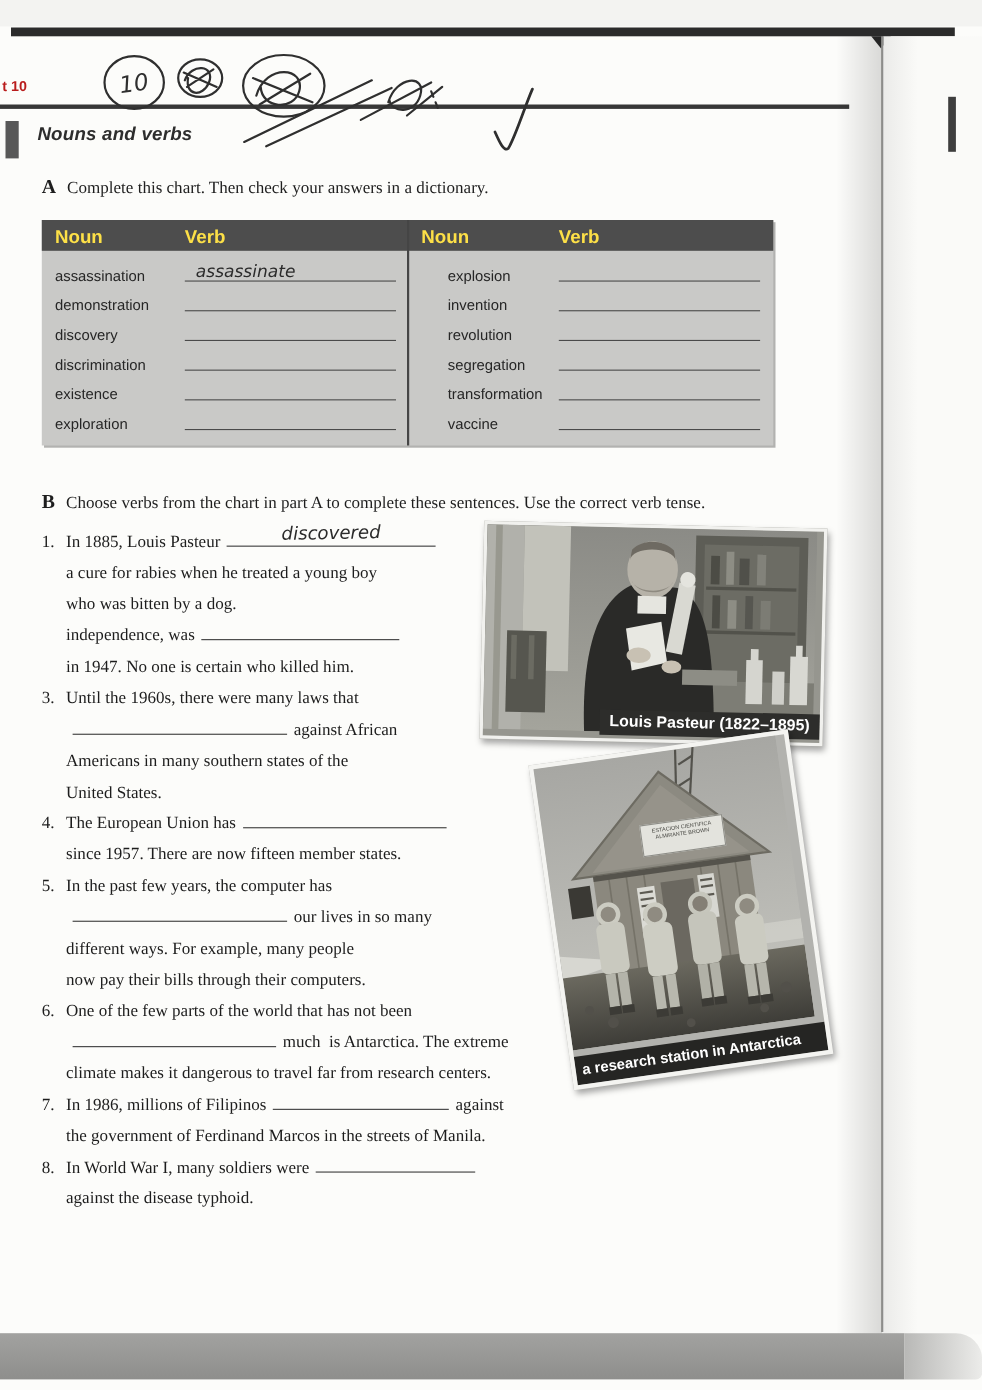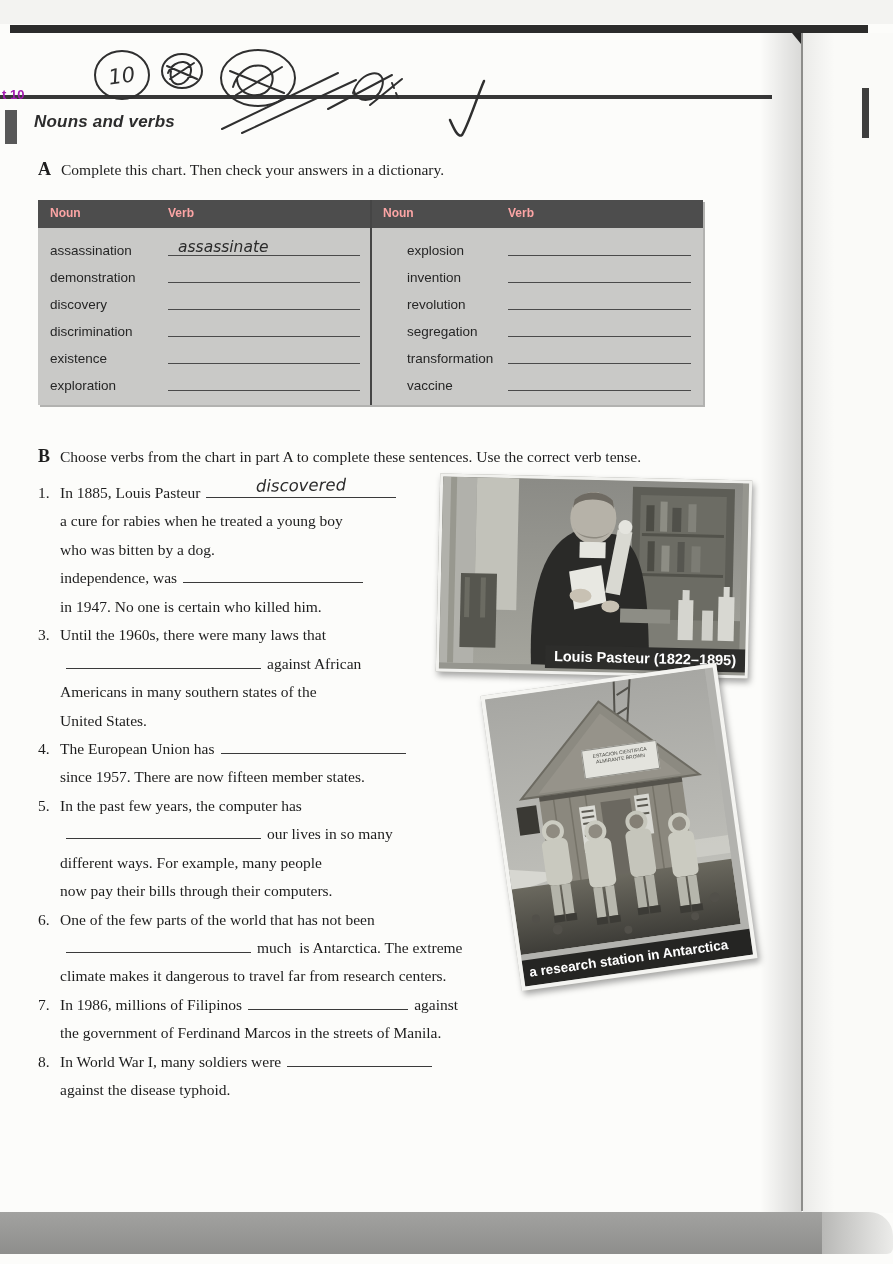--- a/index.html
+++ b/index.html
@@ -5,22 +5,22 @@
   html,body{margin:0;padding:0;background:#e8e8e8;}
   .canvas{position:relative;width:893px;height:1264px;background:#fcfcfa;overflow:hidden;
           font-family:"Liberation Serif",serif;color:#1e1e1e;}
 
   
   .top-strip{position:absolute;left:0;top:0;width:100%;height:24px;background:#f3f3f1;}
   .rule-top{position:absolute;left:10px;top:25px;width:858px;height:8px;background:#2b2b2b;}
   .fold-notch{position:absolute;left:792px;top:33px;width:0;height:0;
               border-left:9px solid transparent;border-right:9px solid transparent;border-top:11px solid #2b2b2b;}
   .rule-two{position:absolute;left:0;top:95px;width:772px;height:4px;background:#373737;}
-  .unit-label{position:absolute;left:2px;top:87px;font-family:"Liberation Sans",sans-serif;
-              font-weight:bold;font-size:13px;color:#a21caf;}
+  .unit-label{position:absolute;left:2px;top:71px;font-family:"Liberation Sans",sans-serif;
+              font-weight:bold;font-size:13px;color:#b91c1c;}
   .curl-shade{position:absolute;left:760px;top:33px;width:42px;height:1180px;
               background:linear-gradient(90deg,rgba(0,0,0,0),rgba(0,0,0,0.14));}
   .curl-line{position:absolute;left:801px;top:33px;width:2px;height:1178px;background:#8d8d8b;}
   .right-page{position:absolute;left:803px;top:33px;width:90px;height:1180px;
               background:linear-gradient(90deg,#ebebe9,#fafaf8 35%);}
   .right-dash{position:absolute;left:862px;top:88px;width:7px;height:50px;background:#3e3e3e;}
   .bottom-band{position:absolute;left:0;top:1212px;width:822px;height:42px;
                background:linear-gradient(180deg,#a2a2a0,#8e8e8c);}
   .bottom-band-right{position:absolute;left:822px;top:1212px;width:71px;height:42px;
                background:linear-gradient(90deg,#b8b8b6,#ececea);border-radius:0 24px 6px 0;}
@@ -37,22 +37,22 @@
 
   
   .sec{position:absolute;left:38px;font-size:15.5px;white-space:nowrap;}
   .sec-a{top:159px;} .sec-b{top:446px;}
   .sec .letter{font-weight:bold;font-size:18px;margin-right:10px;}
 
   
   .chart{position:absolute;left:38px;top:200px;width:665px;height:205px;background:#c9c9c7;
          box-shadow:2px 2px 0 #b2b2b0;}
   .chart-header{position:relative;height:28px;background:#4d4d4d;}
-  .chart-header span{position:absolute;top:6px;color:#fca5a5;font-family:"Liberation Sans",sans-serif;
-         font-weight:bold;font-size:12px;}
+  .chart-header span{position:absolute;top:6px;color:#fde047;font-family:"Liberation Sans",sans-serif;
+         font-weight:bold;font-size:17px;}
   .h0{left:12px;} .h1{left:130px;} .h2{left:345px;} .h3{left:470px;}
   .tdivider{position:absolute;left:332px;top:0;width:2px;height:205px;background:#454545;}
   .rows{position:absolute;left:0;top:36px;width:100%;}
   .trow{position:relative;height:27px;font-family:"Liberation Sans",sans-serif;font-size:13.5px;color:#262626;}
   .trow .c1{position:absolute;left:12px;bottom:5px;}
   .trow .c3{position:absolute;left:345px;bottom:5px;margin-left:24px;}
   .tblank{position:absolute;bottom:7px;height:14px;border-bottom:1.3px solid #4a4a4a;}
   .v1{left:130px;width:192px;} .v2{left:470px;width:183px;}
   .tv{position:absolute;left:10px;bottom:-1px;font-size:15.5px;font-style:italic;white-space:nowrap;}
 

